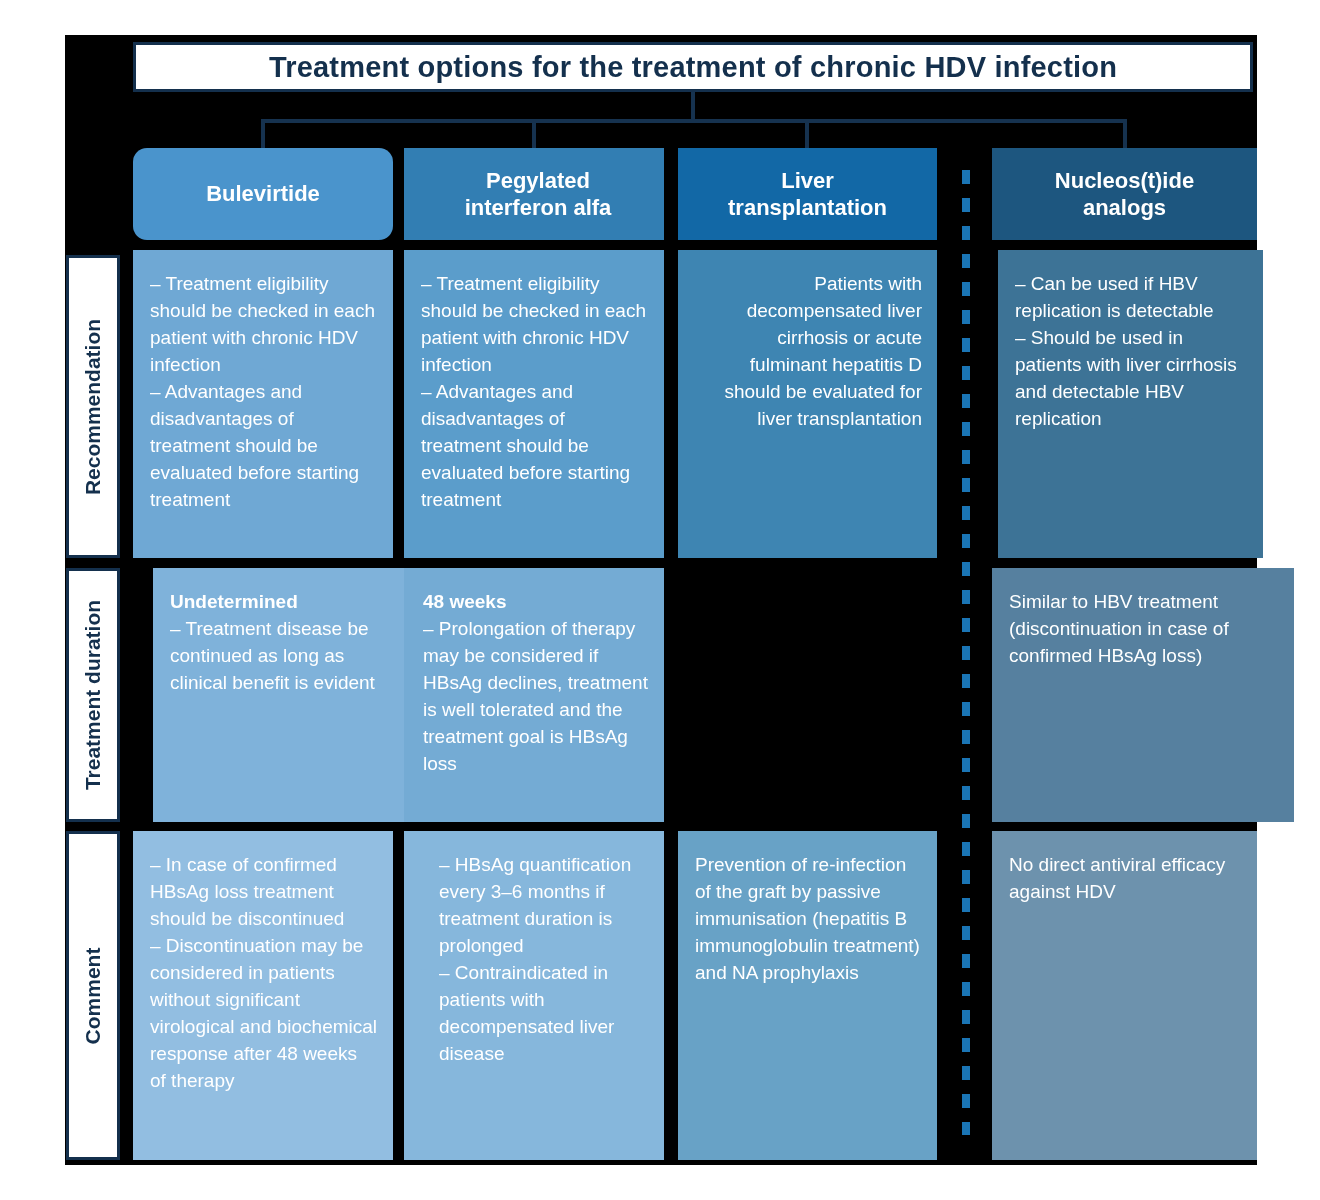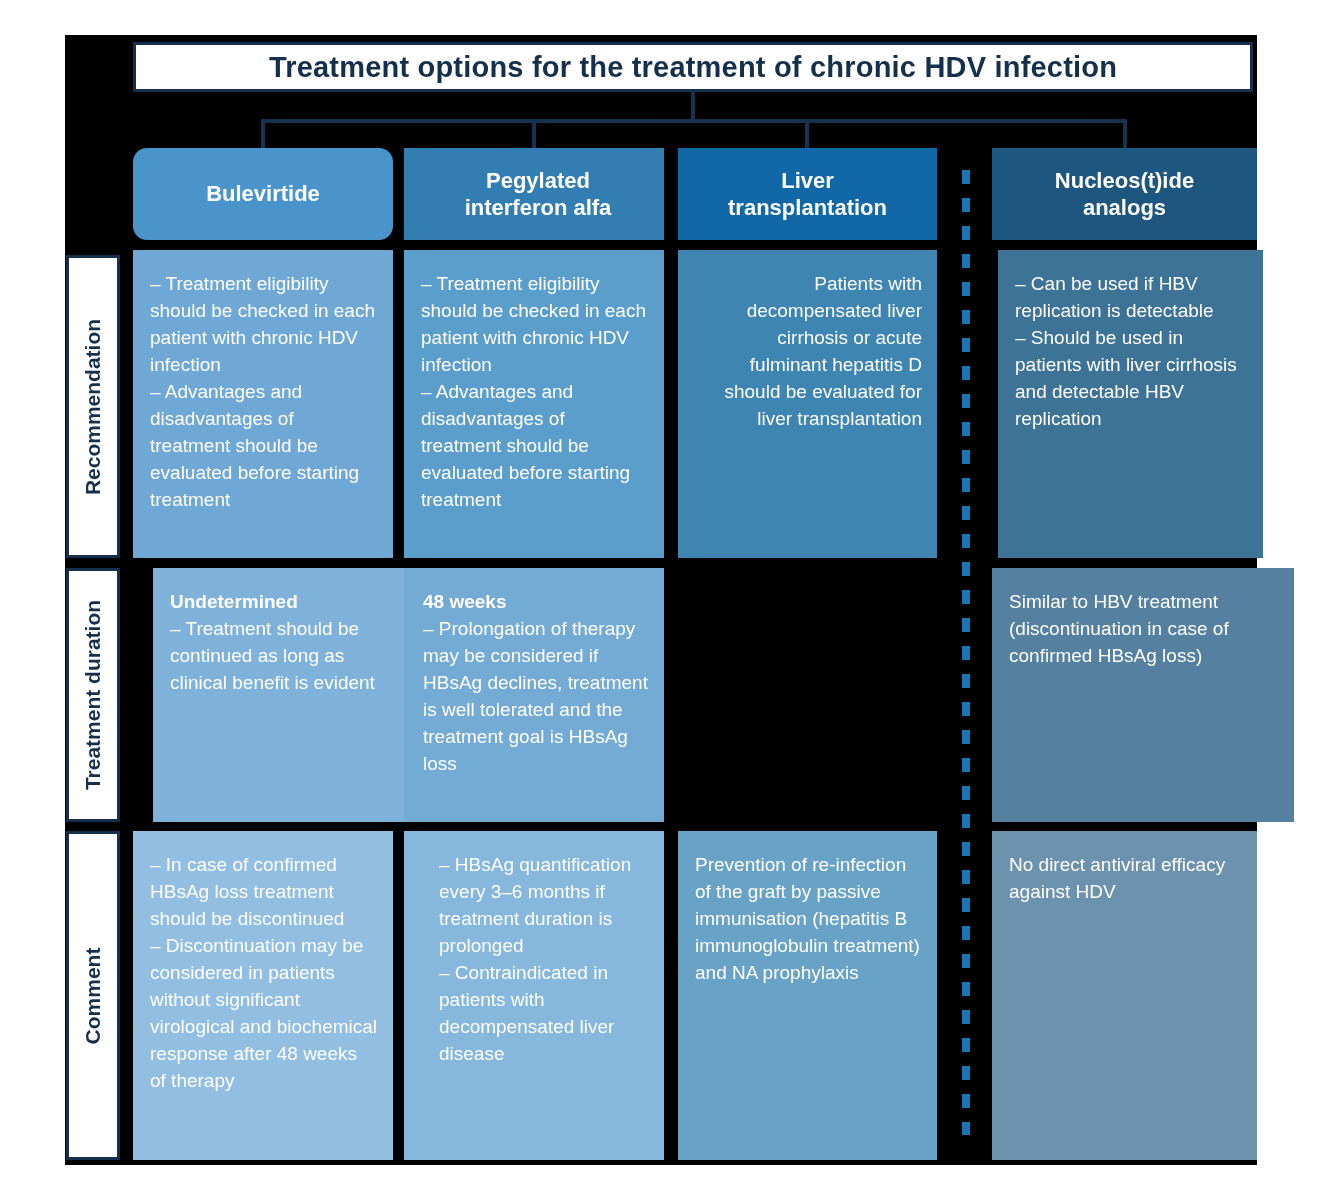--- a/index.html
+++ b/index.html
@@ -95,21 +95,21 @@
   <div class="cell" style="left: 678px; top: 250px; width: 259px; height: 308px; background-color: rgb(62, 133, 178); text-align: right;">
     <div class="cell-text">Patients with decompensated liver cirrhosis or acute fulminant hepatitis D should be evaluated for liver transplantation</div>
   </div>
   <div class="cell" style="left: 992px; top: 250px; width: 265px; height: 308px; background-color: rgb(61, 115, 150); margin-left: 6px;">
     <div class="cell-text">– Can be used if HBV replication is detectable
 – Should be used in patients with liver cirrhosis and detectable HBV replication</div>
   </div>
 
   <div class="cell" style="left: 133px; top: 568px; width: 260px; height: 254px; background-color: rgb(127, 178, 218); margin-left: 20px;">
     <div class="lead">Undetermined</div>
-    <div class="cell-text">– Treatment should be continued as long as clinical benefit is evident</div>
+    <div class="cell-text">– Treatment disease be continued as long as clinical benefit is evident</div>
   </div>
   <div class="cell" style="left: 404px; top: 568px; width: 260px; height: 254px; background-color: rgb(116, 171, 212); padding-left: 19px;">
     <div class="lead">48 weeks</div>
     <div class="cell-text">– Prolongation of therapy may be considered if HBsAg declines, treatment is well tolerated and the treatment goal is HBsAg loss</div>
   </div>
   <div class="cell" style="left: 992px; top: 568px; width: 302px; height: 254px; background-color: rgb(86, 128, 159);">
     <div class="cell-text">Similar to HBV treatment (discontinuation in case of confirmed HBsAg loss)</div>
   </div>
 
   <div class="cell" style="left: 133px; top: 831px; width: 260px; height: 329px; background-color: rgb(146, 190, 225);">

